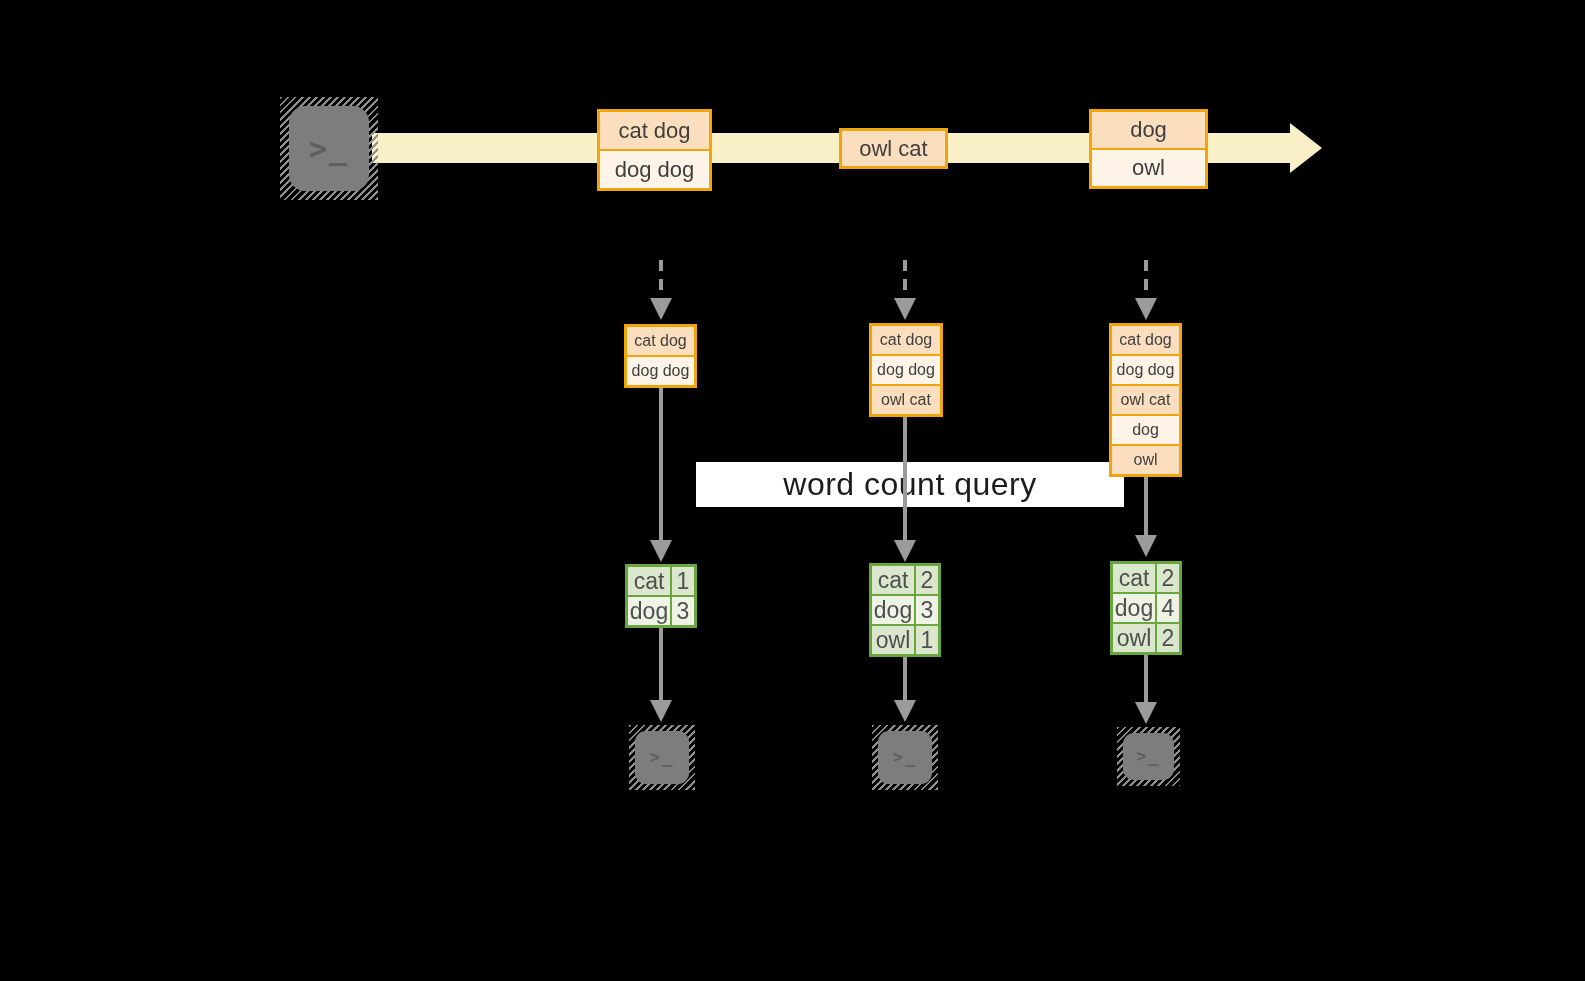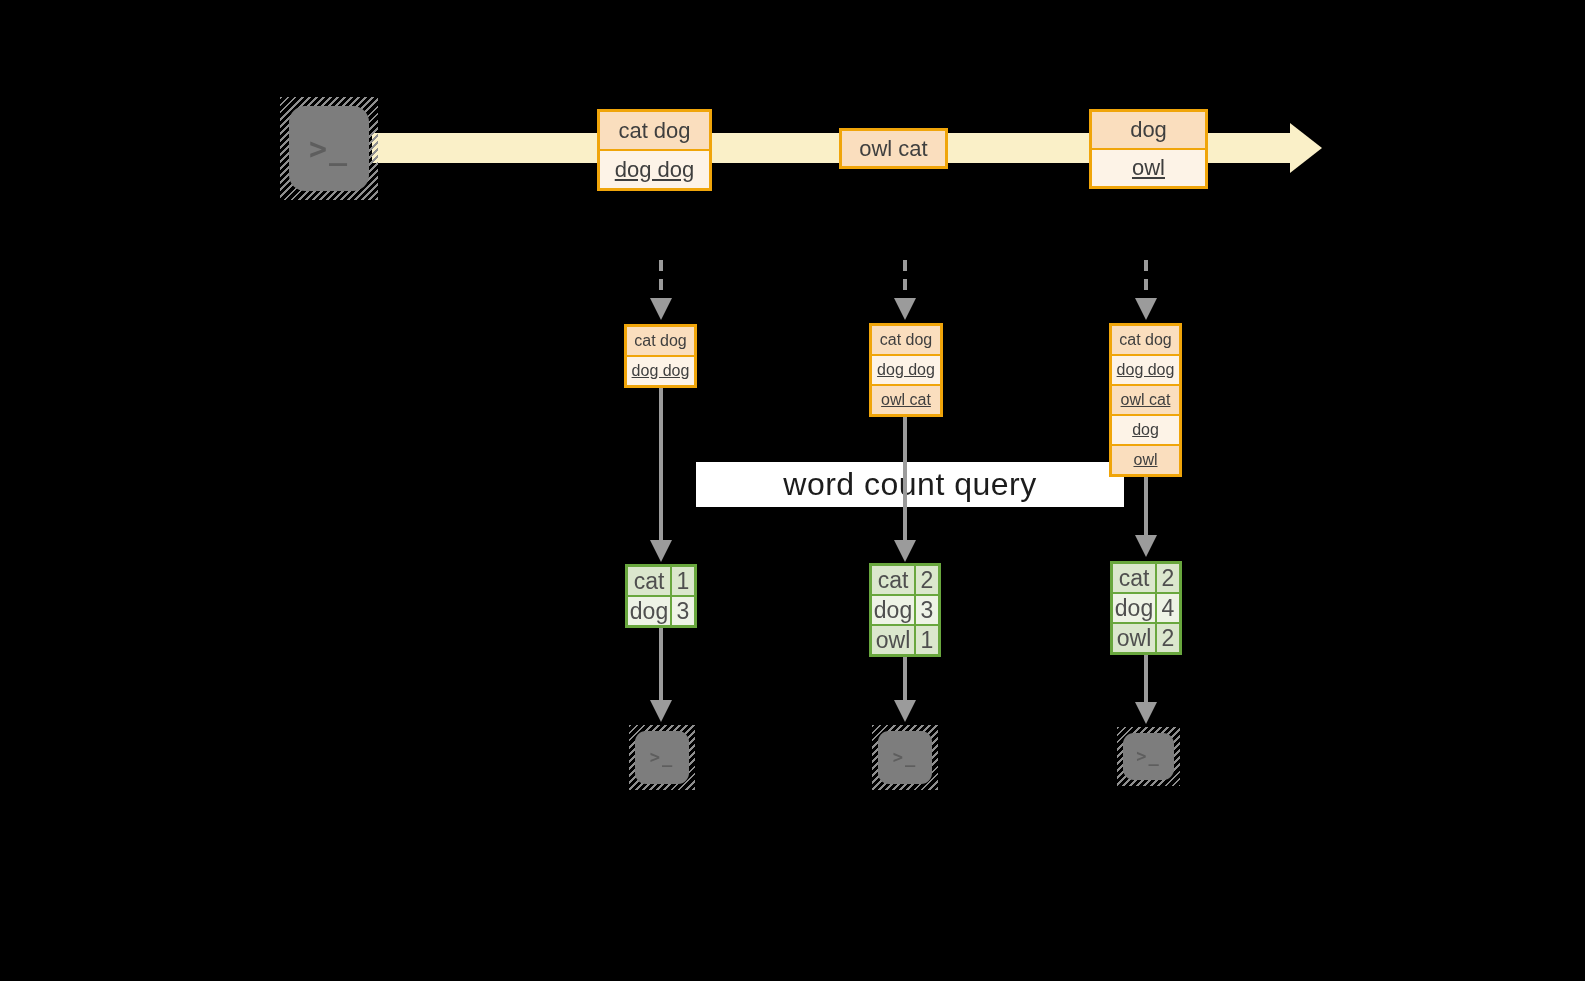--- a/index.html
+++ b/index.html
@@ -26,21 +26,21 @@
   
   .band{position:absolute;left:372px;top:133px;width:918px;height:30px;background:#faf0c8;z-index:1;}
   .band-head{
     position:absolute;left:1290px;top:123px;width:0;height:0;z-index:1;
     border-top:25px solid transparent;border-bottom:25px solid transparent;
     border-left:32px solid #faf0c8;
   }
   
   .obox{position:absolute;border:3px solid #f0a50a;box-sizing:border-box;z-index:2;}
   .orow{display:flex;align-items:center;justify-content:center;color:#3f3f3f;background:#fdf3e7;}
-  .orow + .orow{border-top:2px solid #f0a50a;text-decoration:underline;}
+  .orow + .orow{border-top:2px solid #f0a50a;}
   .orow.tl{height:37px;font-size:22px;}
   .orow.tl1{height:35px;font-size:22px;}
   .orow.tlc{height:36px;font-size:22px;}
   .orow.sm{height:28px;font-size:16px;}
   .peach{background:#fadebe;}
   .cream{background:#fdf3e7;}
   .z6{z-index:6;}
   
   .vline{position:absolute;width:4px;background:#9b9b9b;z-index:5;}
   .dash{

